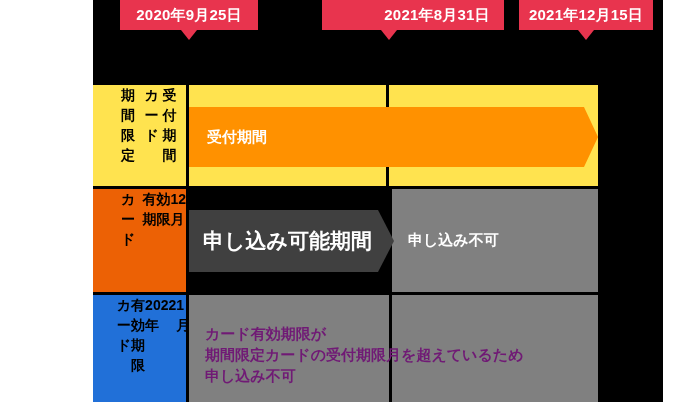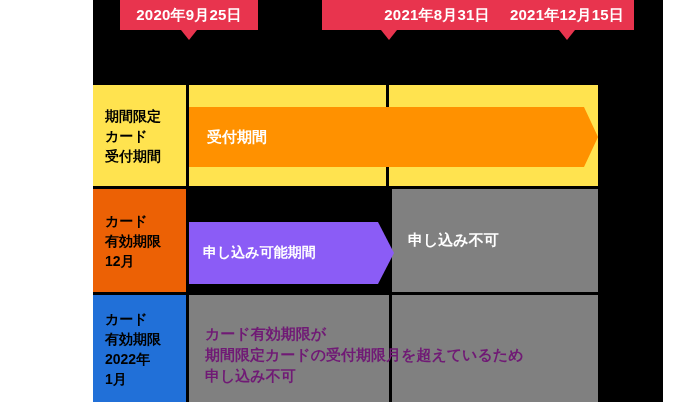--- a/index.html
+++ b/index.html
@@ -58,27 +58,27 @@
   .row {
     position: absolute;
     left: 93px;
   }
   .row-label {
     position: absolute;
     left: 0px;
     top: 0px;
     width: 93px;
     box-sizing: border-box;
-    padding-left: 12px;
+    padding-left: 28px;
     color: #000000;
     font-size: 14px;
     font-weight: 700;
     line-height: 20px;
     display: flex;
-    flex-direction: column;
+    flex-direction: row;
     justify-content: center;
     height: 100%;
   }
   .row-body {
     position: absolute;
     left: 96px;
     top: 0px;
     height: 100%;
   }
 
@@ -124,27 +124,27 @@
     font-size: 15px;
     font-weight: 700;
     display: flex;
     align-items: center;
     padding-left: 16px;
     box-sizing: border-box;
   }
   .arrow-pink {
     position: absolute;
     left: 96px;
-    top: 33px;
+    top: 21px;
     width: 205px;
     height: 62px;
-    background: #8b5cf6;
+    background: #404040;
     clip-path: polygon(0 0, calc(100% - 16px) 0, 100% 50%, calc(100% - 16px) 100%, 0 100%);
     color: #ffffff;
-    font-size: 14px;
+    font-size: 21px;
     font-weight: 700;
     display: flex;
     align-items: center;
     padding-left: 14px;
     box-sizing: border-box;
   }
 
   
   #row3 { top: 295px; width: 505px; height: 107px; }
   #row3 .row-label { background: #2170d8; }
@@ -177,21 +177,21 @@
   <div class="backdrop"></div>
 
   <div class="badge" id="badge0" style="left: 120px; width: 138px;">
     <span>2020年9月25日</span>
     <span class="tail" style="left: 61px;"></span>
   </div>
   <div class="badge" id="badge1" style="left: 322px; width: 134px; padding-left: 48px;">
     <span>2021年8月31日</span>
     <span class="tail" style="left: 59px;"></span>
   </div>
-  <div class="badge" id="badge2" style="left: 500px; width: 134px;">
+  <div class="badge" id="badge2" style="left: 519px; width: 134px;">
     <span>2021年12月15日</span>
     <span class="tail" style="left: 59px;"></span>
   </div>
 
   <div class="row" id="row1">
     <div class="row-label">
         <span>期間限定</span>
         <span>カード</span>
         <span>受付期間</span>
       </div>

